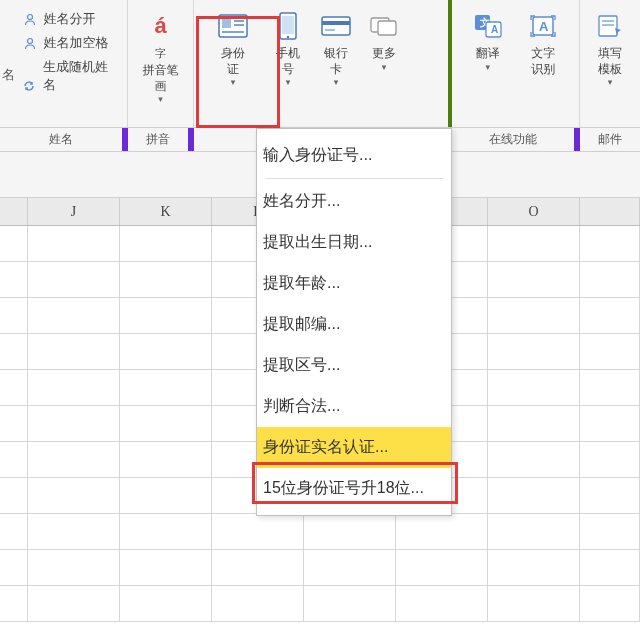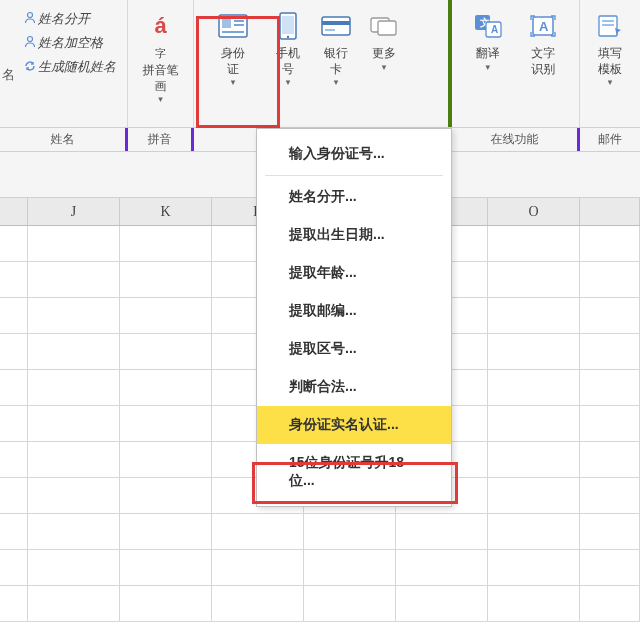--- a/index.html
+++ b/index.html
@@ -40,22 +40,22 @@
     .text-list {
       display: flex;
       flex-direction: column;
       gap: 6px;
       padding-top: 4px;
       font-size: 13px;
       color: #444;
     }
     .text-list .item {
       display: flex;
-      align-items: flex-start;
-      font-style: italic;
+      align-items: flex-end;
+      gap: 6px;
     }
     .mini-icon {
       width: 16px;
       height: 16px;
       display: inline-flex;
       align-items: center;
       justify-content: center;
       color: #5b8fd6;
       font-size: 12px;
     }
@@ -104,21 +104,21 @@
     
     .group-labels-row {
       display: flex;
       background: #f5f5f5;
       border-bottom: 1px solid #d0d0d0;
       height: 24px;
       font-size: 12px;
       color: #555;
     }
     .group-labels-row > div {
-      border-right: 3px solid #6d28d9;
+      border-right: 6px solid #6d28d9;
       display: flex;
       align-items: center;
       justify-content: center;
     }
     
     
     .sheet-area {
       position: relative;
     }
     .col-headers {
@@ -154,26 +154,25 @@
       left: 256px;
       top: 128px;
       width: 196px;
       background: #fff;
       border: 1px solid #c0c0c0;
       box-shadow: 2px 2px 6px rgba(0,0,0,0.15);
       z-index: 20;
       padding: 6px 0;
     }
     .dropdown-item {
-      padding: 10px 32px;
-      font-size: 14px;
+      padding: 10px 6px;
+      font-size: 16px;
       color: #333;
       cursor: pointer;
       background: #fff;
-      font-weight: bold;
     }
     .dropdown-item.highlighted {
       background: #fde047;
     }
     .dropdown-sep {
       height: 1px;
       background: #e0e0e0;
       margin: 2px 8px;
     }
     

